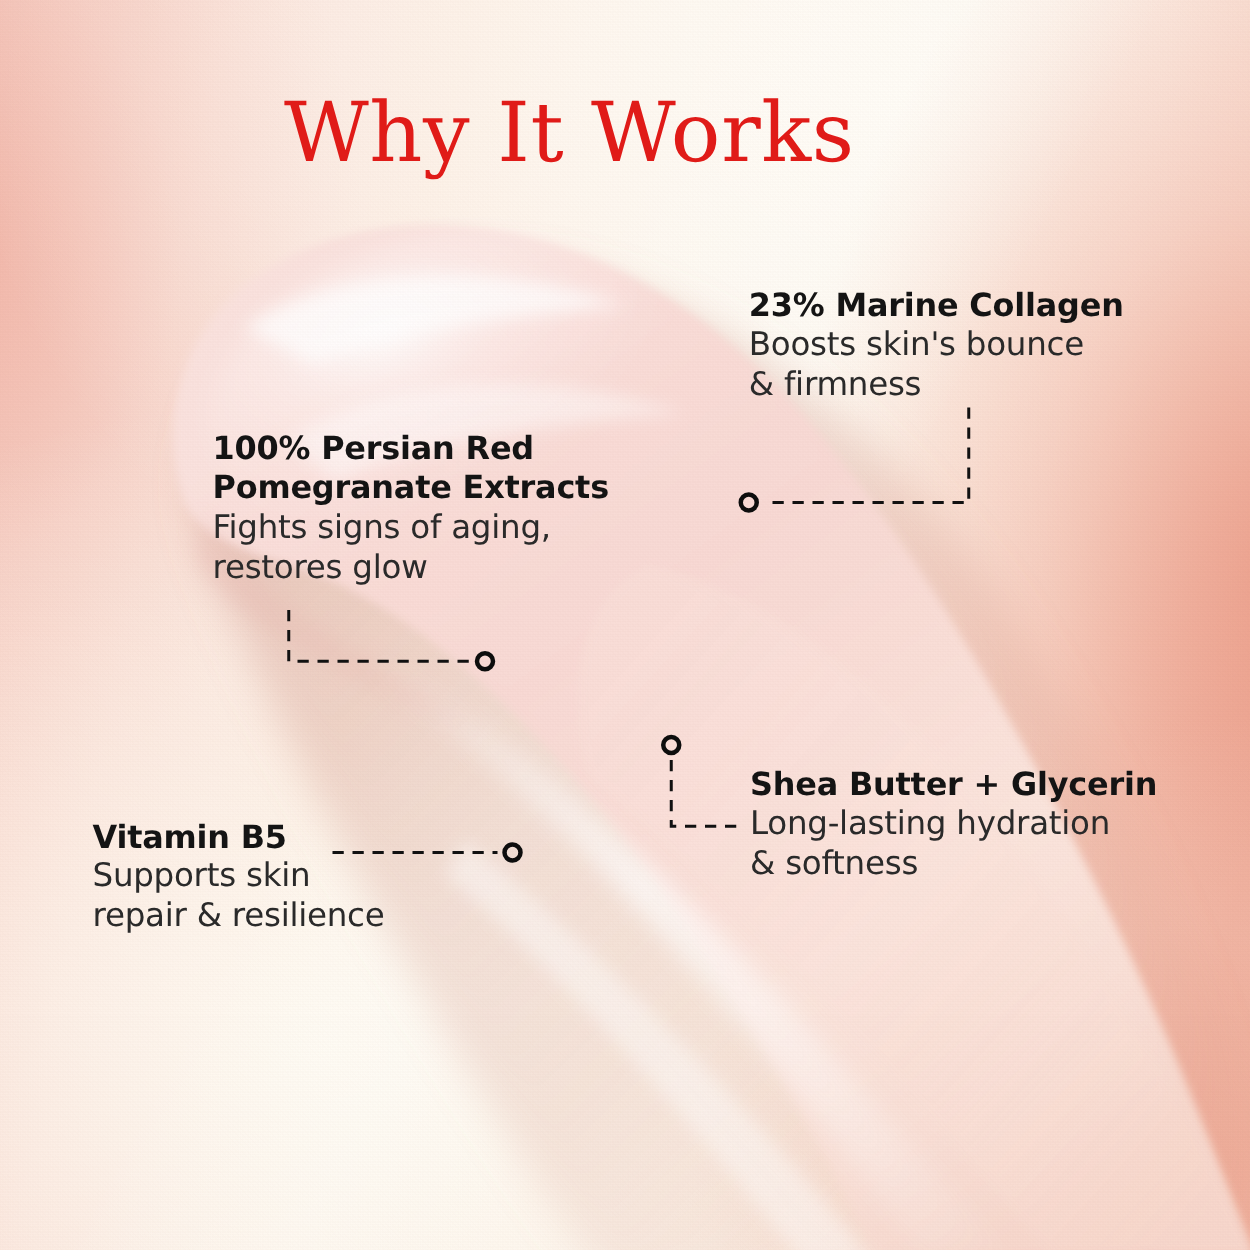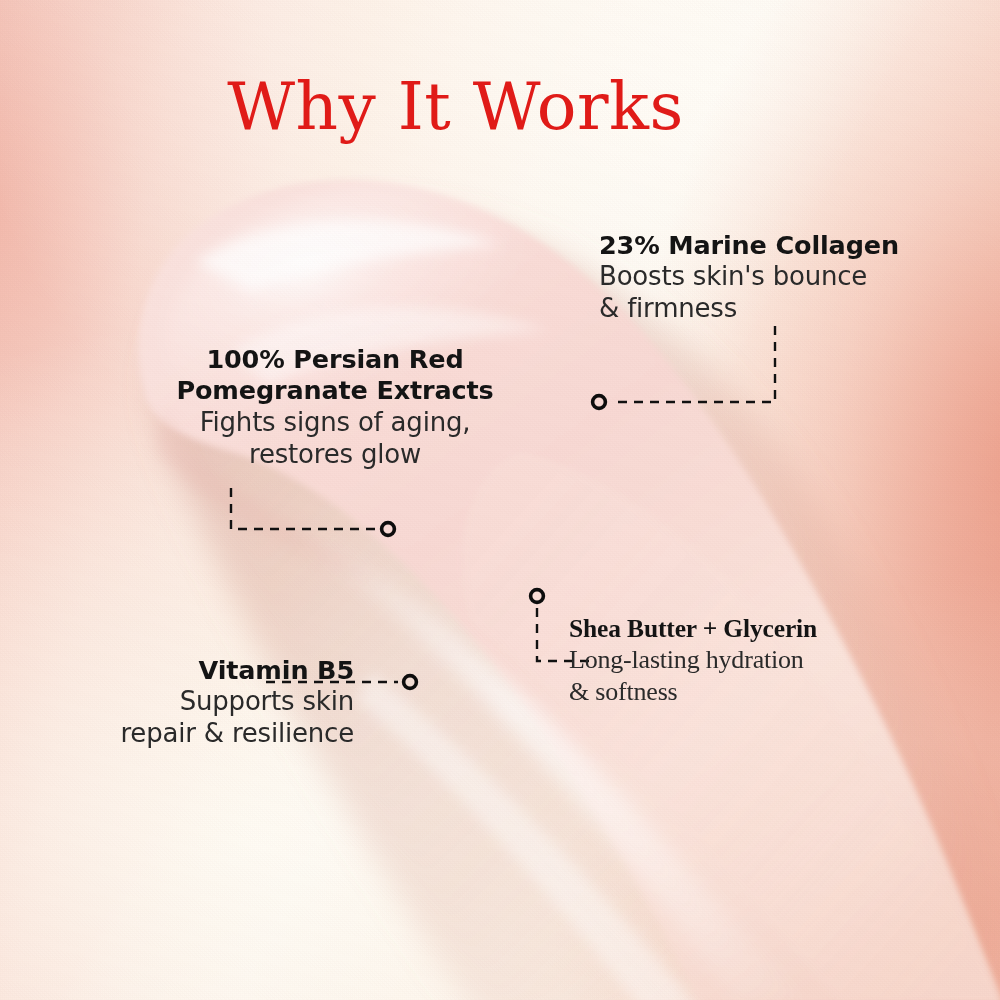--- a/index.html
+++ b/index.html
@@ -125,23 +125,23 @@
   .callout .c-body {
     font-size: 26px;
     line-height: 1.23;
     font-weight: 400;
     letter-spacing: -0.2px;
     color: #2a2a2a;
     white-space: pre-line;
   }
 
   #callout-collagen   { left: 599px; top: 230px;  width: 330px; }
-  #callout-pomegranate{ left: 170px; top: 344px;  width: 330px; text-align: center; }
-  #callout-shea       { left: 569px; top: 613px;  width: 330px; font-family: Liberation Serif, serif; }
-  #callout-vitaminb5  { left: 74px;  top: 655px;  width: 280px; text-align: right; }
+  #callout-pomegranate{ left: 170px; top: 344px;  width: 330px; }
+  #callout-shea       { left: 600px; top: 613px;  width: 330px; }
+  #callout-vitaminb5  { left: 74px;  top: 655px;  width: 280px; }
 
   
   #leaders {
     position: absolute;
     left: 0;
     top: 0;
     width: 1000px;
     height: 1000px;
   }
 </style>

